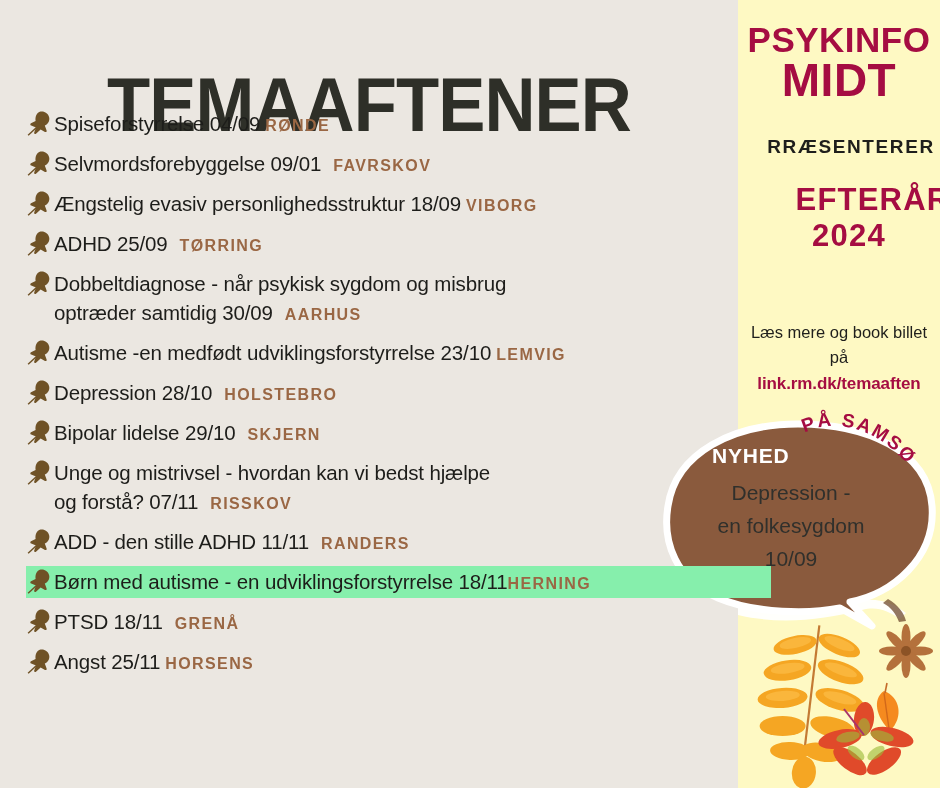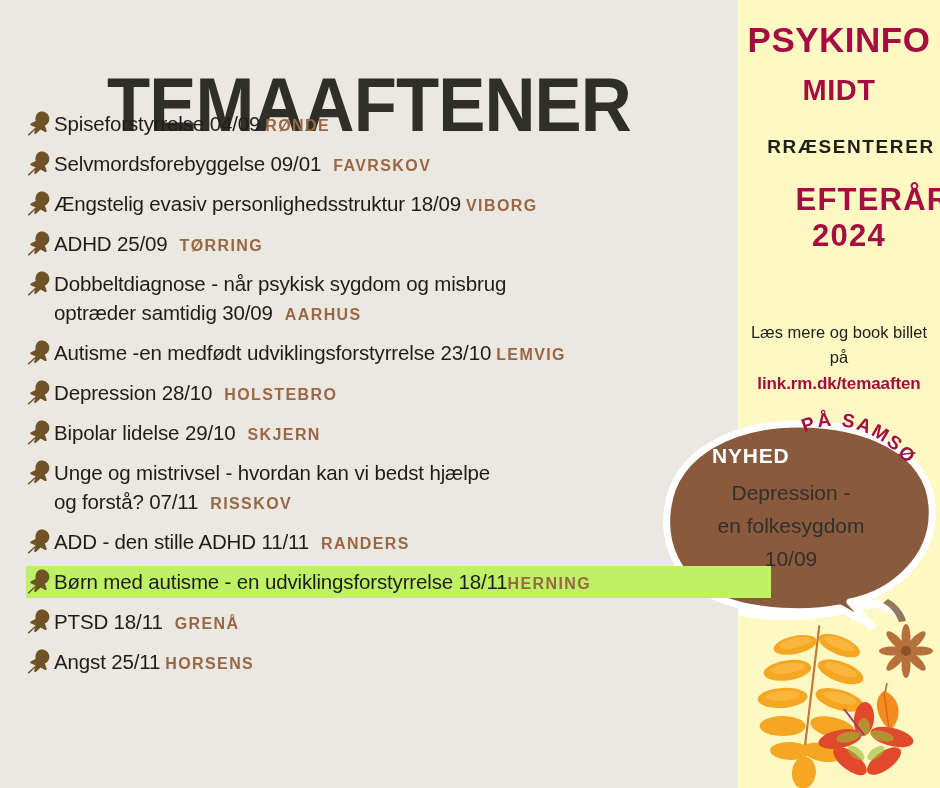--- a/index.html
+++ b/index.html
@@ -31,21 +31,21 @@
   .side-brand {
     position: absolute;
     left: 0;
     width: 202px;
     text-align: center;
     color: #a50d42;
     font-weight: 800;
     letter-spacing: 0.5px;
   }
   #brand-line1 { top: 20px;  font-size: 35px; line-height: 40px; }
-  #brand-line2 { top: 70px;  font-size: 29px; line-height: 40px; }
+  #brand-line2 { top: 60px;  font-size: 46px; line-height: 40px; }
 
   #presents {
     position: absolute;
     left: 12px;
     top: 136px;
     width: 202px;
     text-align: center;
     color: #1f1f1c;
     font-size: 19px;
     font-weight: 600;
@@ -156,21 +156,21 @@
     letter-spacing: 1.4px;
     white-space: nowrap;
   }
   .city.pad { margin-left: 12px; }
   .city.pad-sm { margin-left: 5px; }
   .city.pad-none { margin-left: 0; }
 
   
   .event.wide {
     z-index: 6;
-    background: #bef264;
+    background: #86efac;
     width: 745px;
   }
 
   
   #bubble-wrap {
     position: absolute;
     left: 660px;
     top: 418px;
     width: 280px;
     height: 225px;

